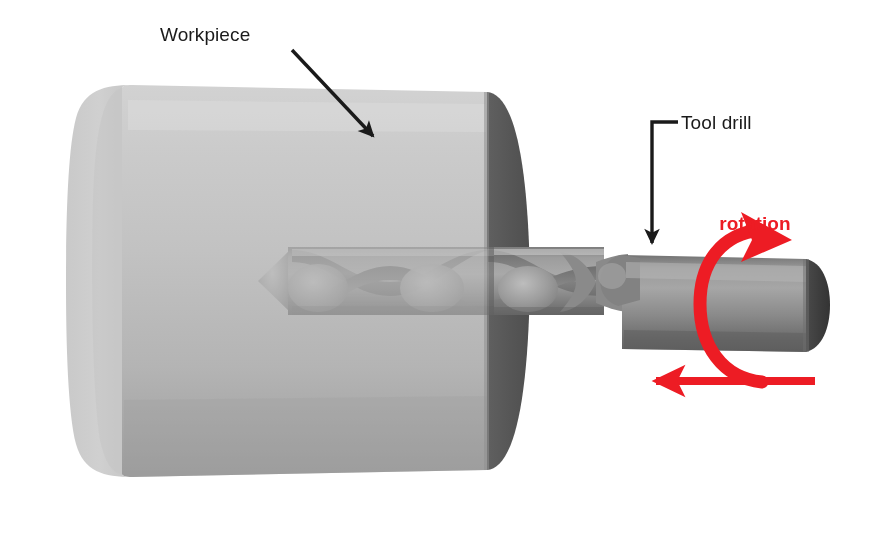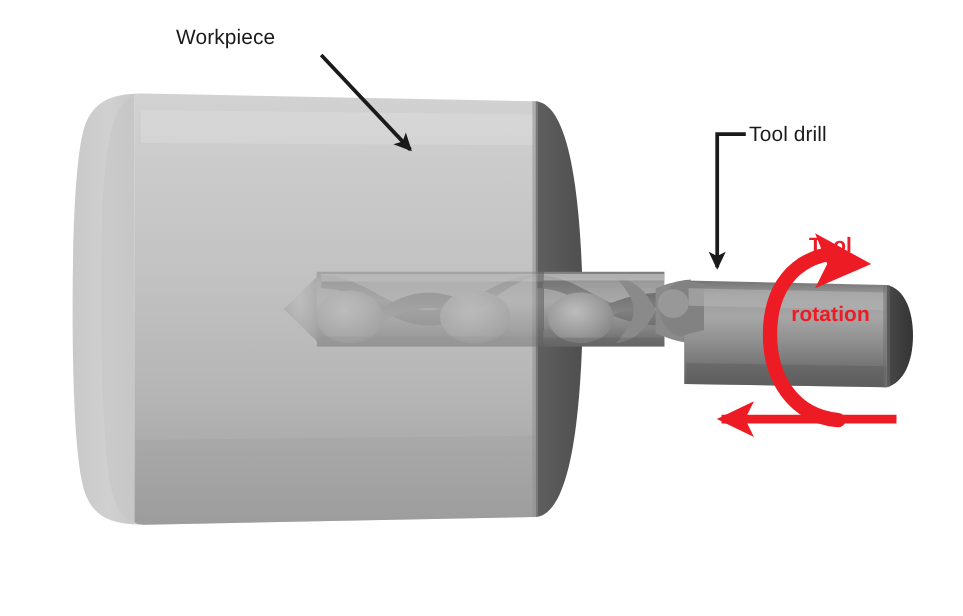--- a/index.html
+++ b/index.html
@@ -235,18 +235,17 @@
     <g>
       <line x1="815" y1="381" x2="656" y2="381" stroke="#ed1c24" stroke-width="8" marker-end="url(#arrowRed)"></line>
     </g>
   </svg>
 
   <div class="lbl lbl-black" id="label-workpiece">Workpiece</div>
 
   <div class="lbl lbl-black" id="label-twist-drill">Tool drill</div>
 
   <div class="lbl lbl-red" id="label-tool-rotation">
-    <div>Tool</div>
     <div>rotation</div>
   </div>
 
 
 </div>
 
 </body></html>

